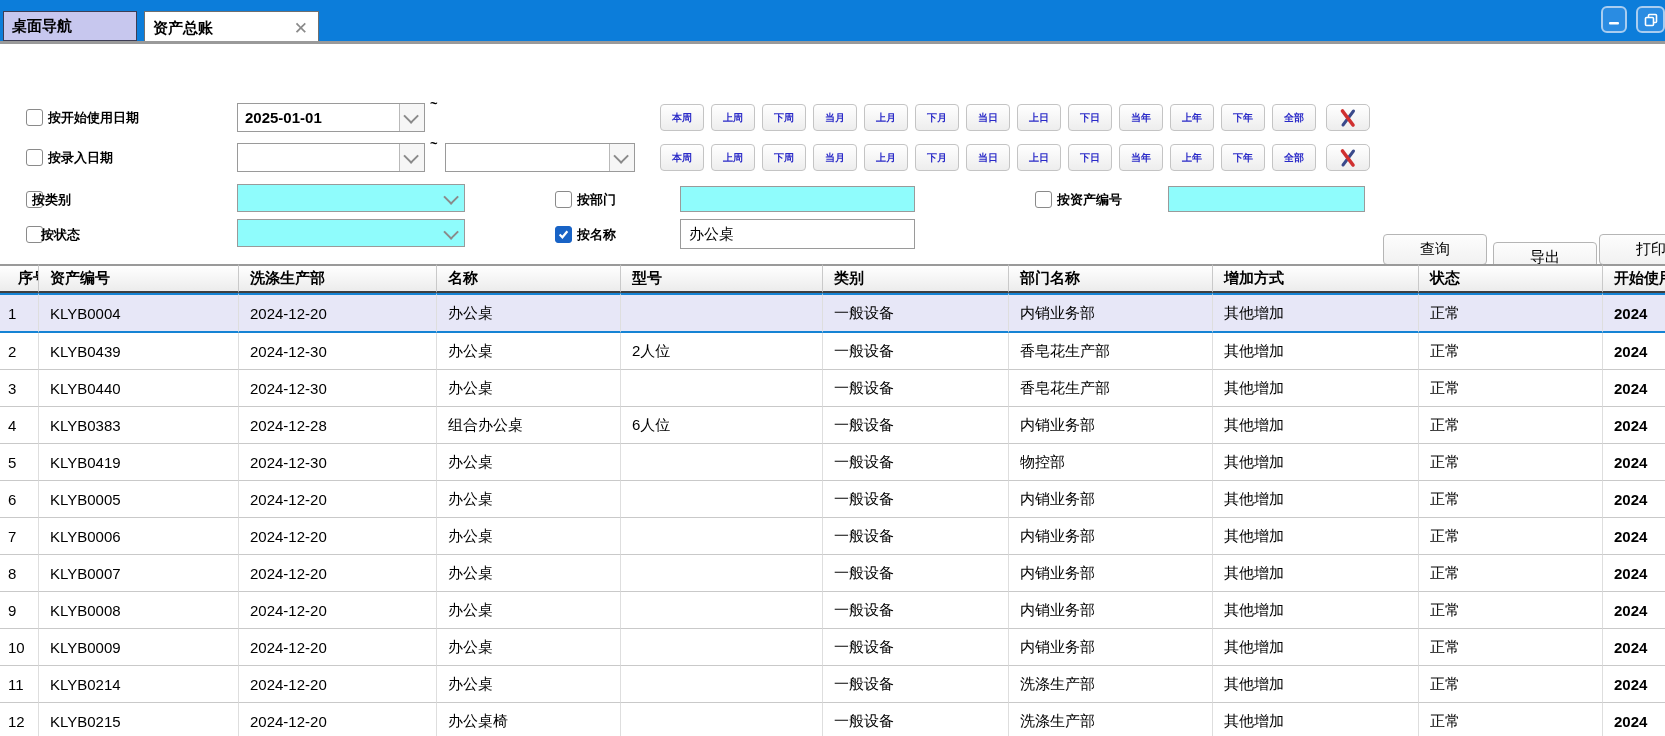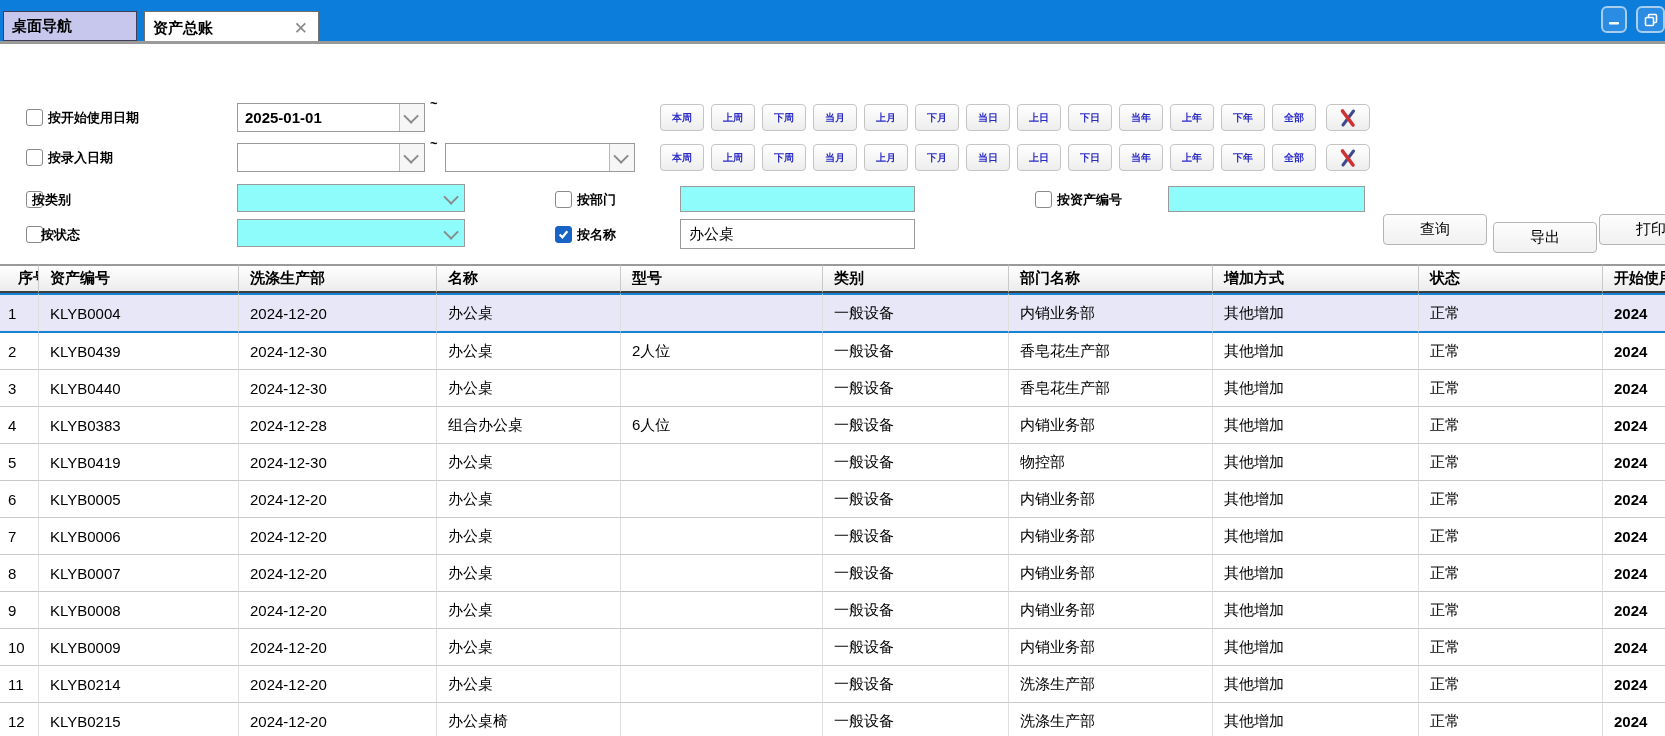--- a/index.html
+++ b/index.html
@@ -37,21 +37,21 @@
   .field.cyan{background:#8ffcfc;}
   .qbar{position:absolute;display:flex;gap:7px;}
   .qbtn{min-width:44px;height:27px;box-sizing:border-box;border:1px solid #c4c4c4;border-radius:4px;
         background:linear-gradient(#ffffff,#ededed);color:#2a2ac8;font-size:10px;font-weight:600;
         display:flex;align-items:center;justify-content:center;padding:0 5px;
         font-family:"Liberation Sans","DejaVu Sans",sans-serif;text-align:center;}
   .cutter{position:absolute;width:44px;height:27px;box-sizing:border-box;border:1px solid #c4c4c4;border-radius:5px;
           background:linear-gradient(#ffffff,#ededed);display:flex;align-items:center;justify-content:center;}
   .abtn{position:absolute;width:104px;height:31px;box-sizing:border-box;border:1px solid #b5b5b5;border-radius:4px;
         background:linear-gradient(#fdfdfd,#f1f1f1);font-size:15px;display:flex;align-items:center;justify-content:center;
-        font-family:"Liberation Sans","DejaVu Sans",sans-serif;}
+        font-family:"Liberation Sans","DejaVu Sans",sans-serif;margin-top:20px;}
   
   .tablewrap{position:absolute;left:0;top:264px;width:1665px;height:472px;overflow:hidden;}
   table{width:1723px;border-collapse:separate;border-spacing:0;table-layout:fixed;font-size:15px;}
   th{height:25px;text-align:left;font-weight:600;padding:0 0 0 11px;overflow:hidden;white-space:nowrap;
      background:linear-gradient(#ffffff,#ececec);border-top:2px solid #9a9a9a;border-bottom:2px solid #3f3f3f;
      border-right:1px solid #c9c9c9;}
   th.c0{padding-left:18px;}
   td{height:36px;padding:0 0 0 11px;overflow:hidden;white-space:nowrap;background:#fff;
      border-bottom:1px solid #c9c9c9;border-right:1px solid #dedede;}
   td.c0{padding-left:8px;}

